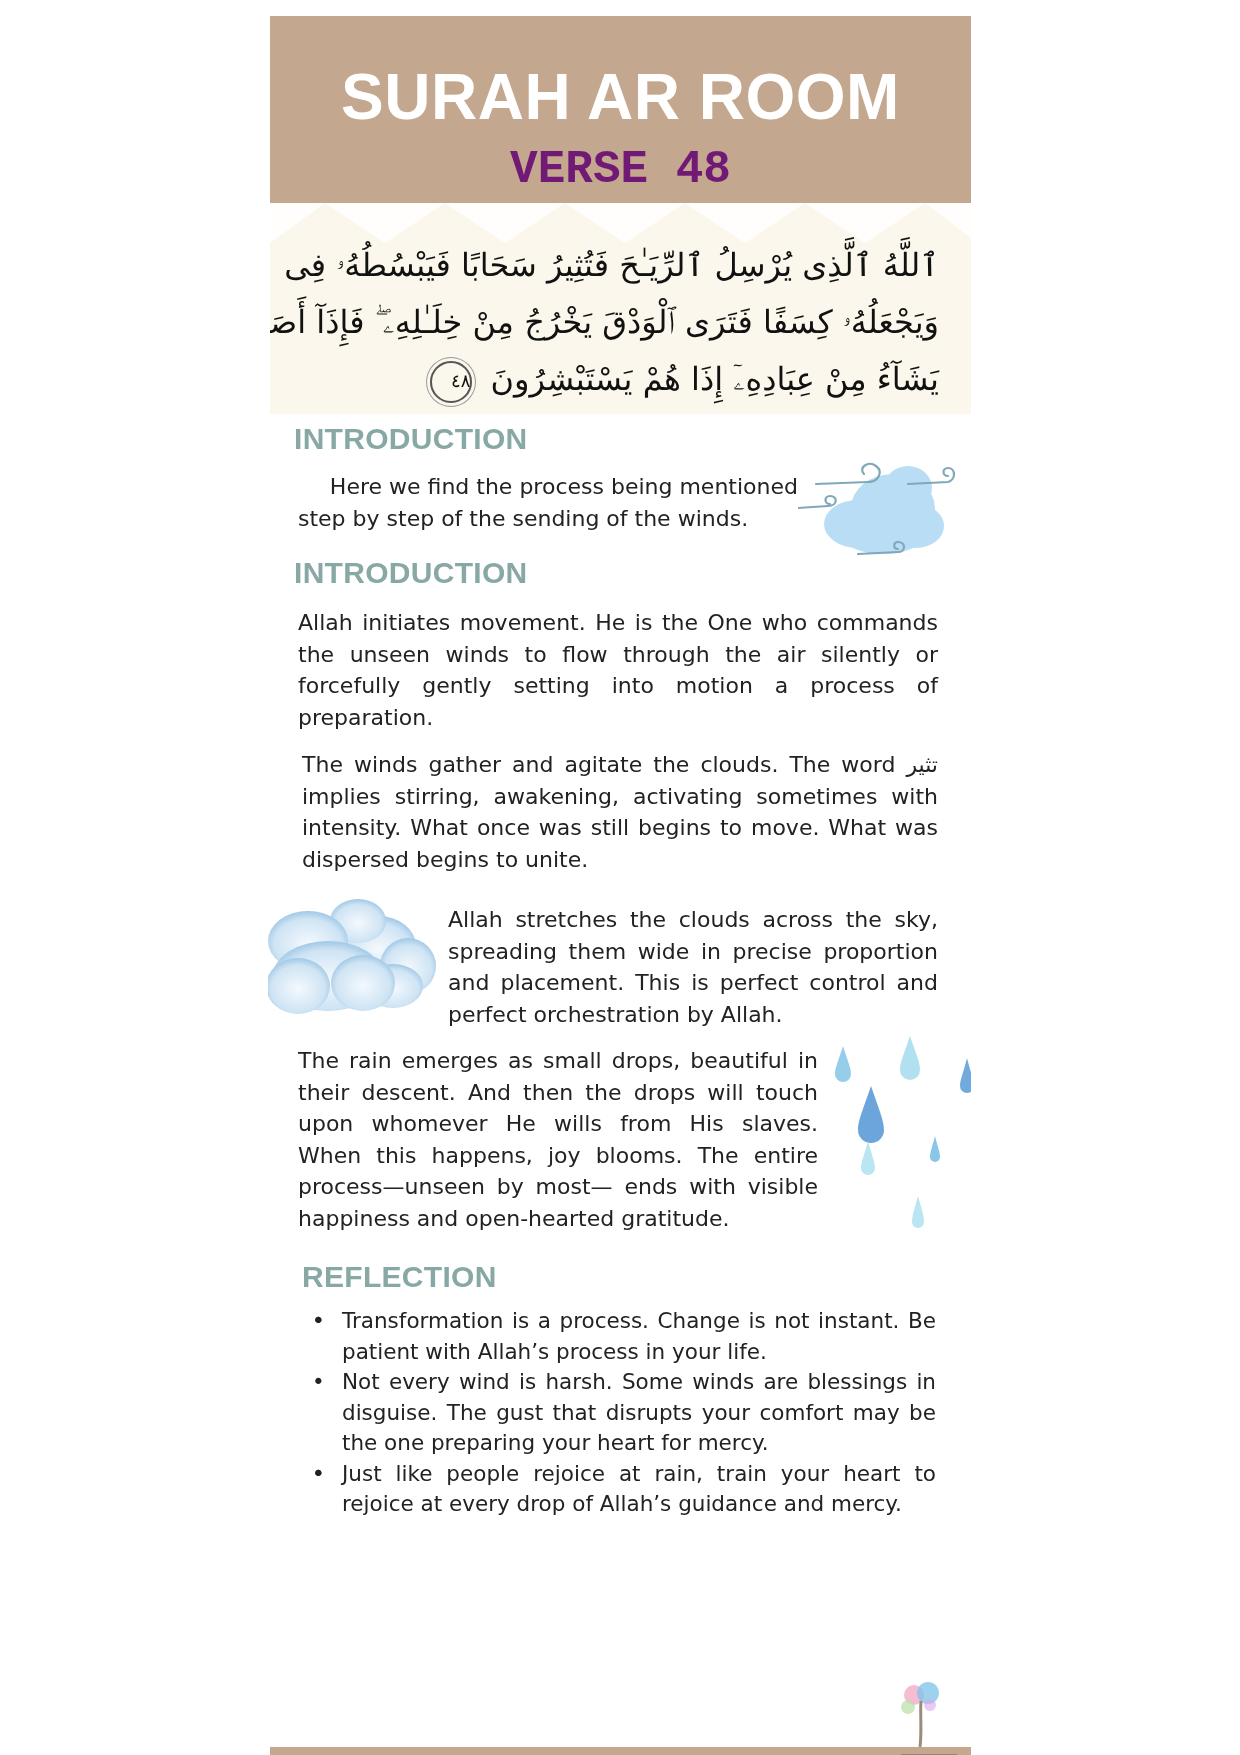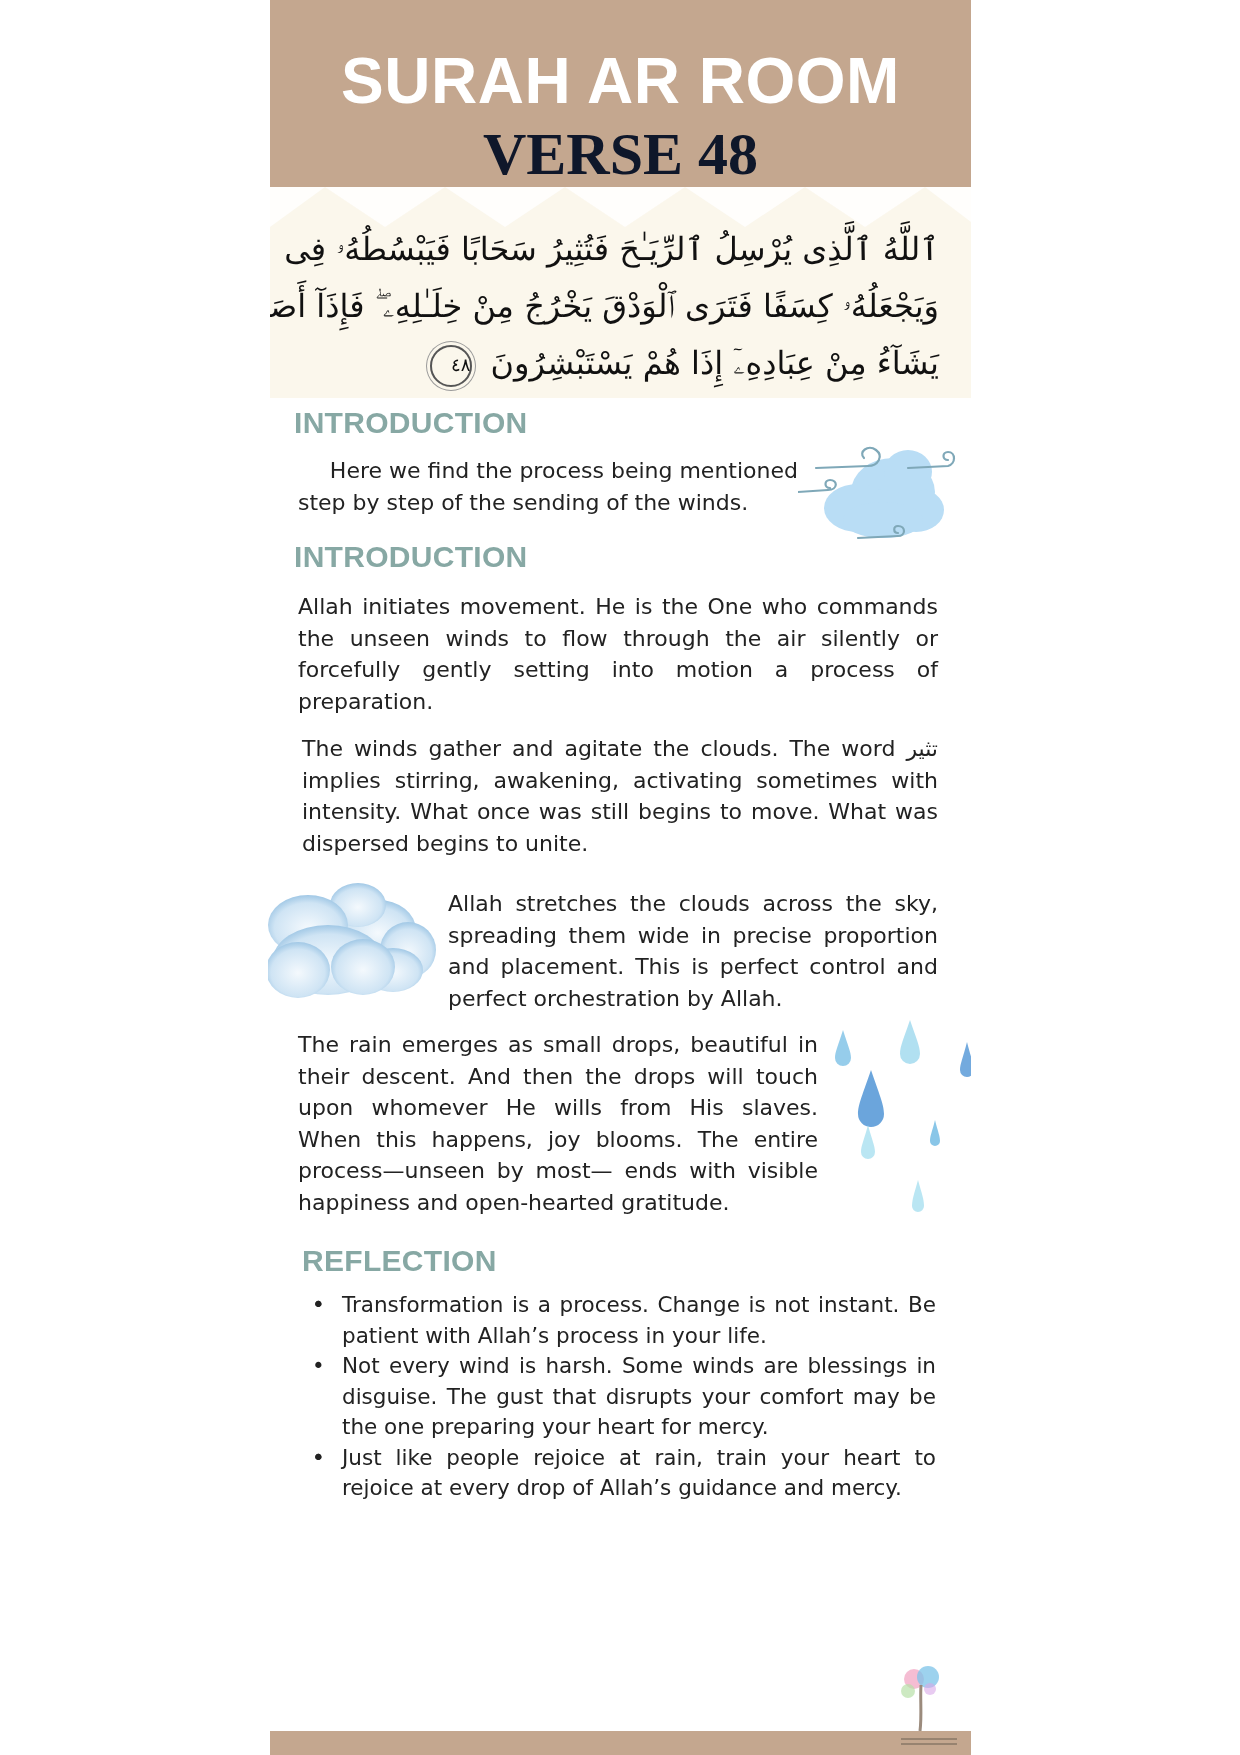--- a/index.html
+++ b/index.html
@@ -1,23 +1,23 @@
 <!DOCTYPE html>
 <html><head>
 <meta charset="utf-8">
 <style>
   html, body { margin: 0; padding: 0; }
   body {
     width: 1240px; height: 1755px; background: #ffffff; position: relative; overflow: hidden;
     font-family: "DejaVu Sans", "Liberation Sans", sans-serif; color: #1e1e1e;
   }
-  .card { position: absolute; left: 270px; top: 0; width: 701px; height: 1437px; background: #ffffff; }
+  .card { position: absolute; left: 270px; top: 16px; width: 701px; height: 1437px; background: #ffffff; }
   .header { position: absolute; left: 0; top: 0; width: 701px; height: 187px; background: #c4a78f; text-align: center; }
   .title { position: absolute; left: 0; right: 0; top: 46px; font-family: "Liberation Sans", sans-serif; font-weight: bold; font-size: 64px; color: #ffffff; letter-spacing: 0.5px; line-height: 70px; }
-  .subtitle { position: absolute; left: 0; right: 0; top: 128px; font-family: Liberation Serif, serif; font-weight: bold; font-size: 60px; color: #0f172a; line-height: 52px; }
+  .subtitle { position: absolute; left: 0; right: 0; top: 128px; font-family: Liberation Mono, monospace; font-weight: bold; font-size: 46px; color: #701a75; line-height: 52px; }
 
   .ayah-panel { position: absolute; left: 0; top: 187px; width: 701px; height: 211px; background: #fbf7ec; overflow: hidden; }
   .zigzag { position: absolute; left: 0; top: 0; width: 701px; height: 40px; }
   .ayah-line { position: absolute; right: 32px; direction: rtl; font-family: "DejaVu Serif", serif; font-size: 32px; color: #111; white-space: nowrap; line-height: 44px; }
   .ayah-line.l1 { top: 40px; }
   .ayah-line.l2 { top: 97px; }
   .ayah-line.l3 { top: 154px; }
   .ayah-marker { display: inline-block; width: 38px; height: 38px; border: 2px solid #555; border-radius: 50%; text-align: right; line-height: 36px; font-size: 18px; margin-right: 8px; vertical-align: middle; box-shadow: 0 0 0 3px #fbf7ec, 0 0 0 4px #999; }
 
   .heading { position: absolute; left: 24px; font-family: "Liberation Sans", sans-serif; font-weight: bold; font-size: 30px; color: #87a8a4; letter-spacing: 0.3px; line-height: 40px; }

